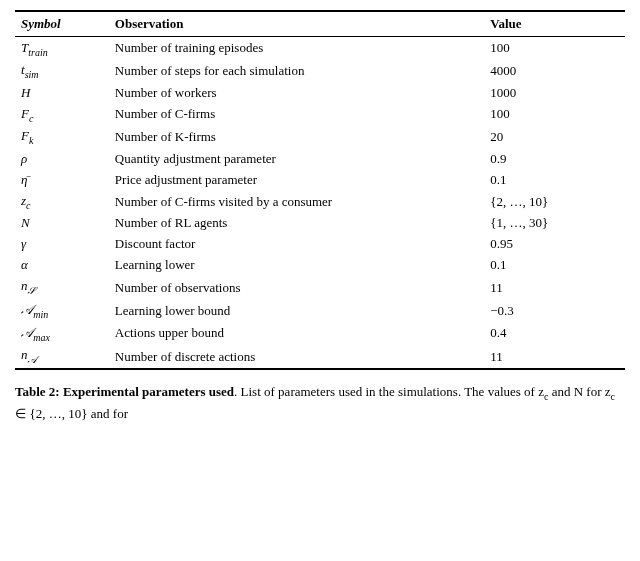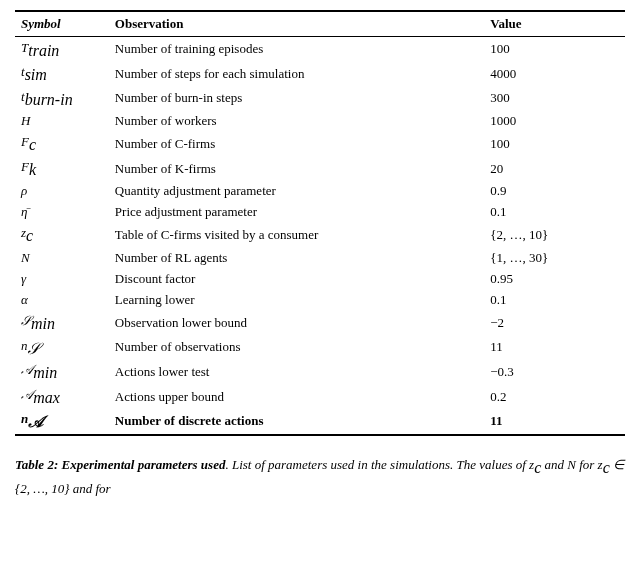--- a/index.html
+++ b/index.html
@@ -20,37 +20,35 @@
       border-top: 2px solid #000;
       border-bottom: 1.5px solid #000;
     }
     thead th {
       font-weight: bold;
       text-align: left;
       padding: 4px 6px;
     }
     tbody tr:last-child {
       border-bottom: 2px solid #000;
-      font-weight: bold;
     }
     tbody td {
       padding: 2.5px 6px;
       vertical-align: middle;
     }
     .col-symbol { width: 80px; font-style: italic; }
     .col-desc { width: 320px; }
     .col-value { width: 120px; }
     .caption {
       font-size: 13px;
       line-height: 1.5;
-      margin-top: 19px;
-      font-style: italic;
+      margin-top: 12px;
     }
     .caption-label { font-weight: bold; }
-    sub { font-size: 16px; }
+    sub { font-size: 10px; }
   </style>
 </head>
 <body>
 
 <table>
   <thead>
     <tr>
       <th class="col-symbol">Symbol</th>
       <th class="col-desc">Observation</th>
       <th class="col-value">Value</th>
@@ -59,25 +57,20 @@
   <tbody id="table-body">
   <tr>
         <td class="col-symbol">T<sub>train</sub></td>
         <td class="col-desc">Number of training episodes</td>
         <td class="col-value">100</td>
       </tr>
       <tr>
         <td class="col-symbol">t<sub>sim</sub></td>
         <td class="col-desc">Number of steps for each simulation</td>
         <td class="col-value">4000</td>
-      </tr>
-      <tr>
-        <td class="col-symbol">t<sub>burn-in</sub></td>
-        <td class="col-desc">Number of burn-in steps</td>
-        <td class="col-value">300</td>
       </tr>
       <tr>
         <td class="col-symbol">H</td>
         <td class="col-desc">Number of workers</td>
         <td class="col-value">1000</td>
       </tr>
       <tr>
         <td class="col-symbol">F<sub>c</sub></td>
         <td class="col-desc">Number of C-firms</td>
         <td class="col-value">100</td>
@@ -92,57 +85,52 @@
         <td class="col-desc">Quantity adjustment parameter</td>
         <td class="col-value">0.9</td>
       </tr>
       <tr>
         <td class="col-symbol">η̄</td>
         <td class="col-desc">Price adjustment parameter</td>
         <td class="col-value">0.1</td>
       </tr>
       <tr>
         <td class="col-symbol">z<sub>c</sub></td>
-        <td class="col-desc">Table of C-firms visited by a consumer</td>
+        <td class="col-desc">Number of C-firms visited by a consumer</td>
         <td class="col-value">{2, …, 10}</td>
       </tr>
       <tr>
         <td class="col-symbol">N</td>
         <td class="col-desc">Number of RL agents</td>
         <td class="col-value">{1, …, 30}</td>
       </tr>
       <tr>
         <td class="col-symbol">γ</td>
         <td class="col-desc">Discount factor</td>
         <td class="col-value">0.95</td>
       </tr>
       <tr>
         <td class="col-symbol">α</td>
         <td class="col-desc">Learning lower</td>
         <td class="col-value">0.1</td>
       </tr>
       <tr>
-        <td class="col-symbol">𝒮<sub>min</sub></td>
-        <td class="col-desc">Observation lower bound</td>
-        <td class="col-value">−2</td>
-      </tr>
-      <tr>
         <td class="col-symbol">n<sub>𝒮</sub></td>
         <td class="col-desc">Number of observations</td>
         <td class="col-value">11</td>
       </tr>
       <tr>
         <td class="col-symbol">𝒜<sub>min</sub></td>
-        <td class="col-desc">Actions lower test</td>
+        <td class="col-desc">Learning lower bound</td>
         <td class="col-value">−0.3</td>
       </tr>
       <tr>
         <td class="col-symbol">𝒜<sub>max</sub></td>
         <td class="col-desc">Actions upper bound</td>
-        <td class="col-value">0.2</td>
+        <td class="col-value">0.4</td>
       </tr>
       <tr>
         <td class="col-symbol">n<sub>𝒜</sub></td>
         <td class="col-desc">Number of discrete actions</td>
         <td class="col-value">11</td>
       </tr>
     </tbody>
 </table>
 
 <div class="caption">

